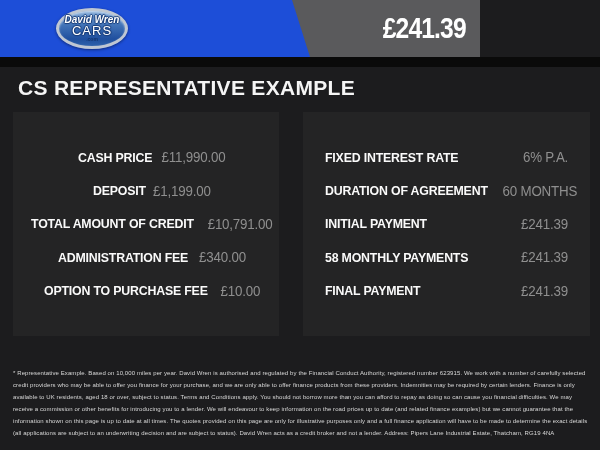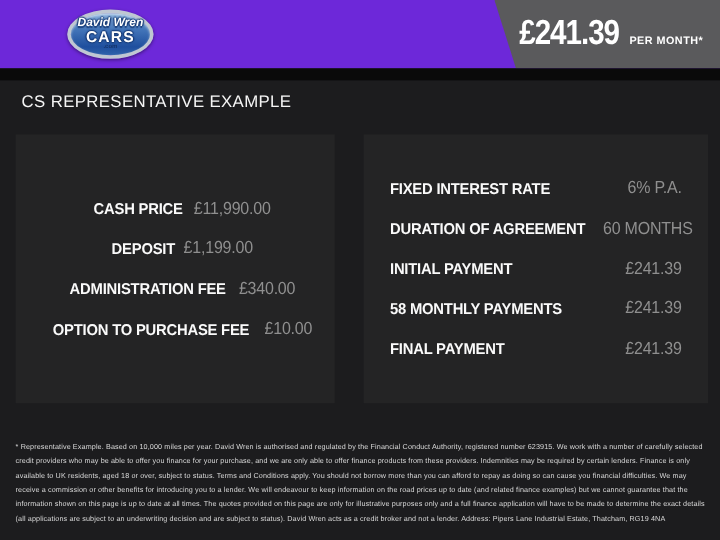--- a/index.html
+++ b/index.html
@@ -10,22 +10,22 @@
   .page {
     position:relative;
     width:600px; height:450px;
     background:#1c1c1e;
     overflow:hidden;
   }
 
   
   .header {
     position:absolute; top:0; left:0;
-    width:600px; height:57px;
-    background:#6d28d9;
+    width:480px; height:57px;
+    background:#1d4ed8;
   }
   .header-accent {
     position:absolute; top:0; right:0;
     width:200px; height:57px;
     background:#5a5a5c;
     clip-path:polygon(12px 0, 200px 0, 200px 57px, 30px 57px);
   }
   .price-wrap {
     position:absolute; top:0; right:14px; height:57px;
     display:flex; align-items:baseline; justify-content:flex-end;
@@ -54,37 +54,37 @@
     box-sizing:border-box;
     display:flex; flex-direction:column; align-items:center; justify-content:center;
     cursor:pointer;
   }
   .logo-line1 {
     font-size:10px; font-weight:bold; font-style:italic; color:#ffffff;
     line-height:10px; white-space:nowrap;
     text-shadow:0 1px 1px #163a76, 0 -1px 1px #163a76, 1px 0 1px #163a76, -1px 0 1px #163a76;
   }
   .logo-line2 {
-    font-size:13px; font-weight:bold; color:#ffffff; letter-spacing:1px;
+    font-size:13px; font-weight:normal; color:#ffffff; letter-spacing:1px;
     line-height:12px; white-space:nowrap;
     text-shadow:0 1px 1px #163a76, 0 -1px 1px #163a76, 1px 0 1px #163a76, -1px 0 1px #163a76;
   }
   .logo-line3 {
     font-size:5px; font-weight:bold; color:#16356c; line-height:5px;
   }
 
   
   .black-strip {
     position:absolute; top:57px; left:0;
     width:600px; height:10px;
     background:#0a0a0a;
   }
   .page-title {
     position:absolute; top:76px; left:18px;
-    font-size:14px; font-weight:normal; color:#f5f5f5;
+    font-size:21px; font-weight:bold; color:#f5f5f5;
     letter-spacing:.3px; white-space:nowrap;
   }
 
   
   .panel {
     position:absolute; top:112px; height:224px;
     background:#242425;
     box-sizing:border-box;
     display:flex; flex-direction:column; justify-content:center;
     padding:10px 0;
@@ -124,36 +124,39 @@
 
   <div class="header">
     <div class="logo">
       <span class="logo-line1">David Wren</span>
       <span class="logo-line2">CARS</span>
       <span class="logo-line3">.com</span>
     </div>
     <div class="header-accent"></div>
     <div class="price-wrap">
       <span class="price-big">£241.39</span>
-      <span class="price-suffix">PER MONTH*</span>
     </div>
   </div>
 
   <div class="black-strip"></div>
 
   <div class="page-title">CS REPRESENTATIVE EXAMPLE</div>
 
   <div class="panel panel-left">
     <div class="row">
       <span class="row-label">CASH PRICE</span>
       <span class="row-value">£11,990.00</span>
     </div>
     <div class="row">
       <span class="row-label">DEPOSIT</span>
       <span class="row-value">£1,199.00</span>
+    </div>
+    <div class="row">
+      <span class="row-label">TOTAL AMOUNT OF CREDIT</span>
+      <span class="row-value">£10,791.00</span>
     </div>
     <div class="row">
       <span class="row-label">ADMINISTRATION FEE</span>
       <span class="row-value">£340.00</span>
     </div>
     <div class="row">
       <span class="row-label">OPTION TO PURCHASE FEE</span>
       <span class="row-value">£10.00</span>
     </div>
   </div>

